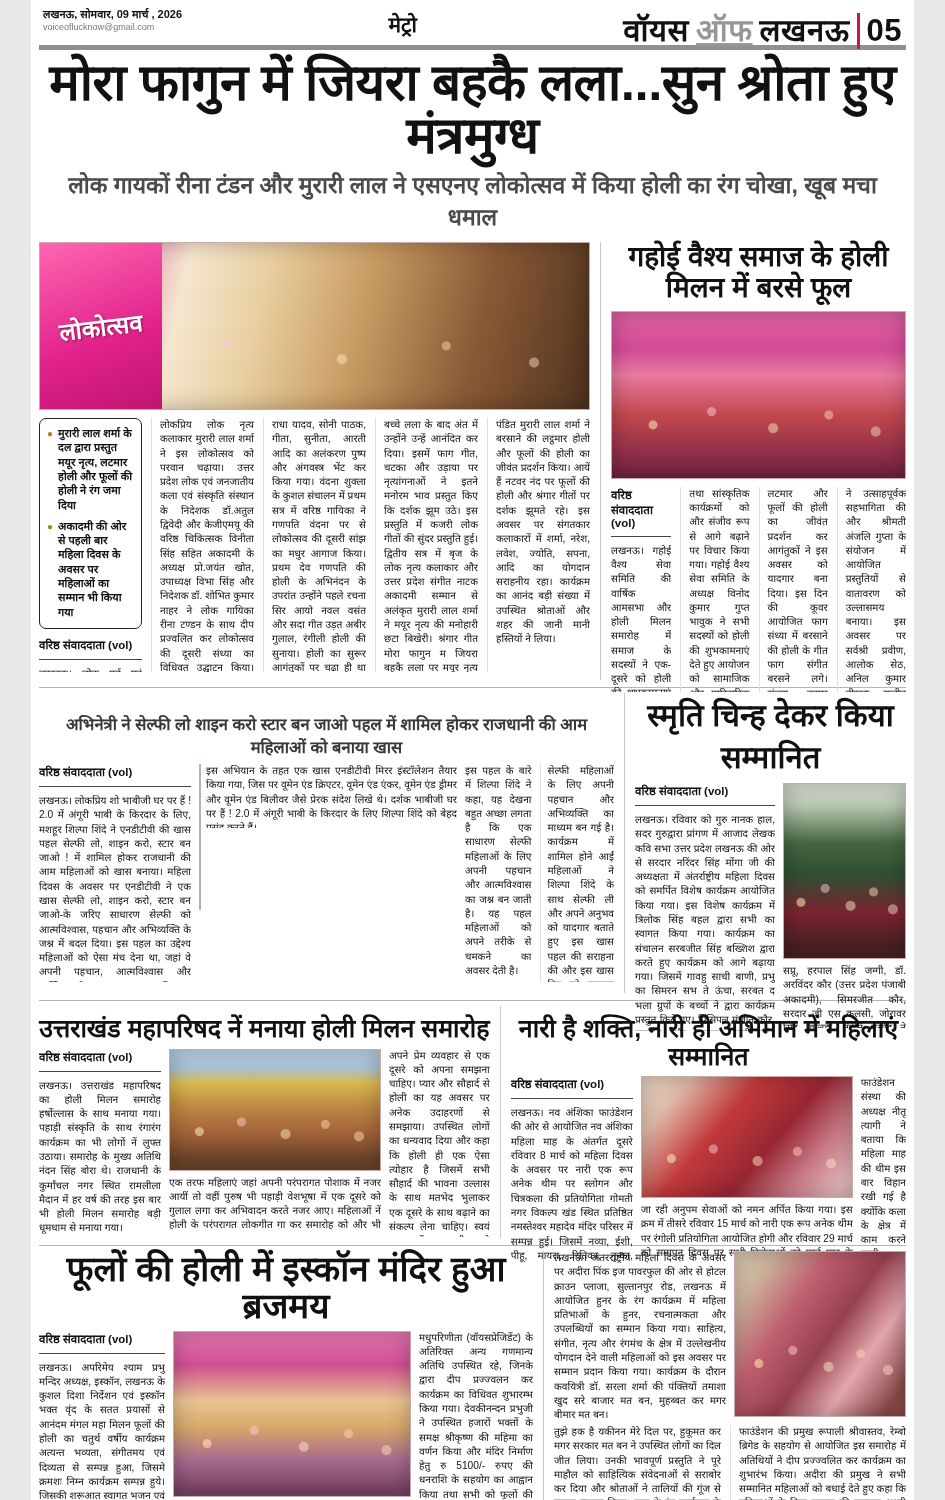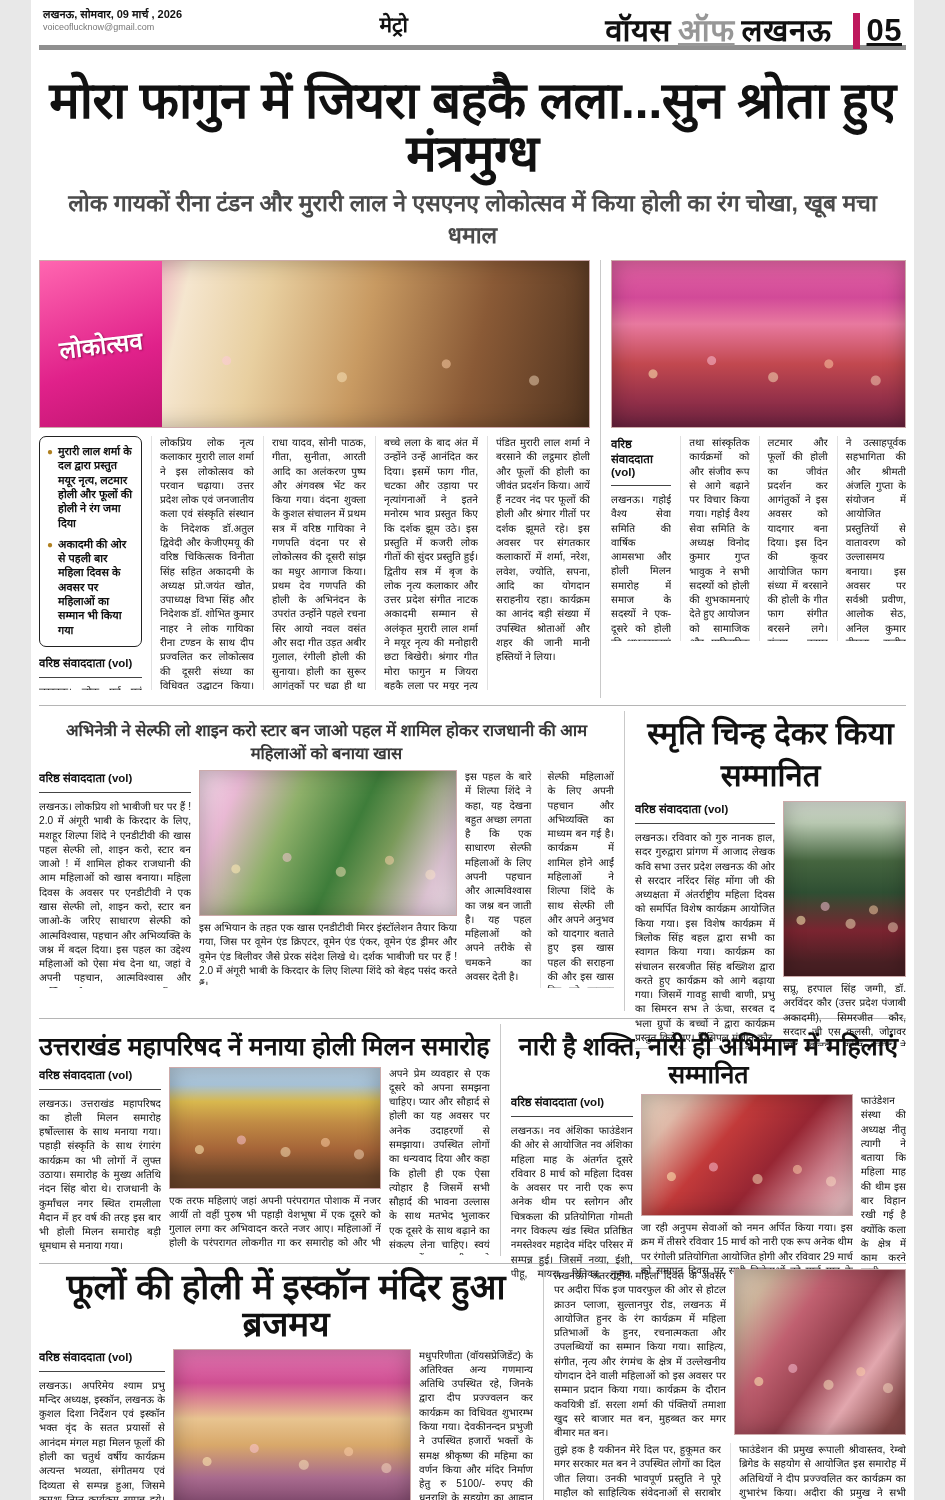--- a/index.html
+++ b/index.html
@@ -9,24 +9,24 @@
     font-family:"Liberation Sans","DejaVu Sans",sans-serif; position:relative; overflow:hidden;
   }
   
   .hdr { display:flex; justify-content:space-between; align-items:flex-start; padding:8px 12px 0; height:42px; }
   .hdr-left { line-height:1.25; }
   .date-line { font-size:11px; font-weight:bold; }
   .email-line { font-size:9px; color:#777; }
   .hdr-center { font-size:21px; font-weight:900; margin-top:2px; }
   .masthead { font-size:31px; font-weight:900; letter-spacing:.5px; display:flex; align-items:baseline; gap:7px; }
   .masthead .of { color:#979797;text-decoration:underline; }
-  .masthead .pg { border-left:7px solid #be185d; padding-left:7px; margin-left:14px;text-decoration:underline; }
+  .masthead .pg { border-left:3px solid #be185d; padding-left:7px; margin-left:0; }
   .hdr-rule { height:5px; background:#8f8f8f; margin:3px 8px 0; }
   
-  .lead-h { font-size:51px; line-height:1.04; font-weight:900; text-align:center; margin:24px 6px 2px; letter-spacing:-.5px; }
+  .lead-h { font-size:51px; line-height:1.04; font-weight:900; text-align:center; margin:6px 6px 2px; letter-spacing:-.5px; }
   .lead-sub { font-size:23px; font-weight:bold; color:#4b4b4b; text-align:center; margin:6px 10px 10px; }
   
   .byline { font-size:11.5px; font-weight:bold; border-bottom:1.6px solid #444; padding-bottom:7px; margin-bottom:7px; }
   .btxt { font-size:10.2px; line-height:1.4; text-align:justify; overflow:hidden; }
   .cols { display:flex; gap:9px; overflow:hidden; }
   .cols > div { flex:1; overflow:hidden; }
   .cols > div + div { border-left:1px solid #e0e0e0; padding-left:8px; }
   .photo { position:relative; border:1px solid #caa; overflow:hidden; box-shadow:inset 0 0 22px rgba(0,0,0,.28); }
   .sec-rule { border-top:1.5px solid #b5b5b5; margin:7px 8px 5px; }
   .vsep { border-left:1px solid #c9c9c9; padding-left:10px; }
@@ -44,24 +44,24 @@
   .r1-body .c + .c { border-left:1px solid #e0e0e0; padding-left:8px; }
   .bullet-box { border:1.6px solid #222; border-radius:7px; padding:7px 7px 2px; margin-bottom:8px; }
   .b-item { display:flex; gap:5px; font-size:11px; font-weight:bold; line-height:1.3; margin-bottom:7px; }
   .b-item .dot { color:#b08020; font-size:10px; line-height:1.5; }
   .gahoi-body { margin-top:8px; height:205px; }
   
   .s2 { display:flex; gap:10px; padding:0 8px; height:300px; }
   .s2l { width:575px; }
   .s2r { flex:1; }
   .h-s2l { font-size:34px; font-weight:900; text-align:center; margin:0; line-height:1.05; }
-  .s2l-sub { font-size:16.5px; font-weight:bold; color:#383838; text-align:center; margin:7px 0 6px; }
+  .s2l-sub { font-size:16.5px; font-weight:bold; color:#383838; text-align:center; margin:19px 0 6px; }
   .s2l-grid { display:flex; gap:8px; height:218px; overflow:hidden; }
   .s2c1 { width:152px; }
-  .s2mid { width:258px; display:flex; flex-direction:column; gap:5px; }
+  .s2mid { width:258px; display:flex; flex-direction:row; gap:5px; }
   .p-selfie { height:146px; background:linear-gradient(115deg,#f3dcea 0%,#e9b9d4 14%,#8fb06a 34%,#3e7d3a 56%,#7a9a5a 70%,#dcc3d2 88%,#f0e0ea 100%); }
   .s2right { flex:1; display:flex; gap:8px; }
   .s2right > div { flex:1; overflow:hidden; }
   .s2right > div + div { border-left:1px solid #e0e0e0; padding-left:7px; }
   .h-s2r { font-size:31px; font-weight:900; text-align:center; margin:0 0 6px; }
   .s2r-grid { display:flex; gap:8px; height:248px; overflow:hidden; }
   .s2rc1 { width:140px; }
   .s2rphoto { flex:1; display:flex; flex-direction:column; gap:5px; }
   .p-sikh { height:176px; background:linear-gradient(180deg,#d8dfd5 0%,#b9c9b2 12%,#45653f 34%,#2f4f33 52%,#7a2430 74%,#4a2024 92%); }
   
@@ -148,20 +148,21 @@
           <div class="byline">वरिष्ठ संवाददाता (vol)</div>
           <div class="btxt">लखनऊ। लोक पर्व एवं अन्तर्राष्ट्रीय महिला दिवस-2026 के अवसर पर उत्तर प्रदेश संगीत नाटक अकादमी, की ओर से लोकोत्सव का आयोजन 7 और 8 मार्च को गोमती नगर स्थित अकादमी परिसर के मुक्ताकाशीय मंच पर किया गया। इसकी प्रथम संध्या पर शनिवार को जहां वाराणसी की विदुषी डॉ. सुचरिता गुप्ता ने मधुर लोक गीत और महोबा के जितेन्द्र चौरसिया ने जोशीला आल्हा गायन सुनने को मिला वहीं रविवार को महिला दिवस के अवसर पर लखनऊ की वरिष्ठ लोक गायिका रीना टण्डन और बृज के</div>
         </div>
         <div class="c btxt">लोकप्रिय लोक नृत्य कलाकार मुरारी लाल शर्मा ने इस लोकोत्सव को परवान चढ़ाया। उत्तर प्रदेश लोक एवं जनजातीय कला एवं संस्कृति संस्थान के निदेशक डॉ.अतुल द्विवेदी और केजीएमयू की वरिष्ठ चिकित्सक विनीता सिंह सहित अकादमी के अध्यक्ष प्रो.जयंत खोत, उपाध्यक्ष विभा सिंह और निदेशक डॉ. शोभित कुमार नाहर ने लोक गायिका रीना टण्डन के साथ दीप प्रज्वलित कर लोकोत्सव की दूसरी संध्या का विधिवत उद्घाटन किया। इस अवसर पर आमंत्रित कलाकारों का सम्मान पुष्प, अंगवस्त्र और स्मृति चिन्ह देकर किया गया। महिला दिवस के विशेष अवसर पर प्रथम कड़ी के रूप में, अकादमी के अध्यक्ष प्रो.जयंत खोत और निदेशक डॉ. शोभित कुमार नाहर द्वारा अकादमी की महिला सदस्यों की उपाध्यक्ष विभा श्रीवास्तव, अर्चना, विभा सैकिया, महिमा सिंह, श्रुति शर्मा, नीता जोशी, सुमन सहित महिलाओं के उत्थान में कार्य कर रही स्वयं सेवी संस्था की सदस्यों</div>
         <div class="c btxt">राधा यादव, सोनी पाठक, गीता, सुनीता, आरती आदि का अलंकरण पुष्प और अंगवस्त्र भेंट कर किया गया। वंदना शुक्ला के कुशल संचालन में प्रथम सत्र में वरिष्ठ गायिका ने गणपति वंदना पर से लोकोत्सव की दूसरी सांझ का मधुर आगाज किया। प्रथम देव गणपति की होली के अभिनंदन के उपरांत उन्होंने पहले रचना सिर आयो नवल वसंत और सदा गीत उड़त अबीर गुलाल, रंगीली होली की सुनाया। होली का सुरूर आगंतुकों पर चढ़ा ही था कि इसके बाद उन्होंने देश के राग आधारित पारंपरिक होली खेलत शिव बौरी बसवारी रे, राधा रानी संग होली खेलें नंदलाल सुनाई। श्रोताओं से परिसर तालियों से गूंज उठा। इसके बाद उन्होंने ख्याली के सुर्खियां उड़त गुलाल लाली छाई रही, होली खेलें बिहारी</div>
         <div class="c btxt">बच्चे लला के बाद अंत में उन्होंने उन्हें आनंदित कर दिया। इसमें फाग गीत, चटका और उड़ाया पर नृत्यांगनाओं ने इतने मनोरम भाव प्रस्तुत किए कि दर्शक झूम उठे। इस प्रस्तुति में कजरी लोक गीतों की सुंदर प्रस्तुति हुई। द्वितीय सत्र में बृज के लोक नृत्य कलाकार और उत्तर प्रदेश संगीत नाटक अकादमी सम्मान से अलंकृत मुरारी लाल शर्मा ने मयूर नृत्य की मनोहारी छटा बिखेरी। श्रंगार गीत मोरा फागुन म जियरा बहकै लला पर मयूर नृत्य की प्रस्तुति ने पंडित मुरारी लाल शर्मा ने वरसाने की छटा से सबको मंत्रमुग्ध कर दिया।</div>
         <div class="c btxt">पंडित मुरारी लाल शर्मा ने बरसाने की लट्ठमार होली और फूलों की होली का जीवंत प्रदर्शन किया। आयें हैं नटवर नंद पर फूलों की होली और श्रंगार गीतों पर दर्शक झूमते रहे। इस अवसर पर संगतकार कलाकारों में शर्मा, नरेश, लवेश, ज्योति, सपना, आदि का योगदान सराहनीय रहा। कार्यक्रम का आनंद बड़ी संख्या में उपस्थित श्रोताओं और शहर की जानी मानी हस्तियों ने लिया।</div>
       </div>
     </div>
     <div class="r1-right vsep">
+      <div class="gahoi-h">गहोई वैश्य समाज के होली मिलन में बरसे फूल</div>
       <div class="photo p-gahoi">
         <div class="crowd-dots"></div>
       </div>
       <div class="gahoi-body">
         <div class="cols" style="height:100%;">
           <div>
             <div class="byline">वरिष्ठ संवाददाता (vol)</div>
             <div class="btxt">लखनऊ। गहोई वैश्य सेवा समिति की वार्षिक आमसभा और होली मिलन समारोह में समाज के सदस्यों ने एक-दूसरे को होली की शुभकामनाएं देते हुए फूलों की होली खेली और आपसी सौहार्द तथा भाईचारे का संदेश दिया। रविवार को फैजाबाद रोड के बीबीगंज स्थित निगोहिया भवन में आयोजित समारोह में समाज की विभिन्न गतिविधियों पर विस्तार से चर्चा</div>
           </div>
           <div class="btxt">तथा सांस्कृतिक कार्यक्रमों को और संजीव रूप से आगे बढ़ाने पर विचार किया गया। गहोई वैश्य सेवा समिति के अध्यक्ष विनोद कुमार गुप्त भावुक ने सभी सदस्यों को होली की शुभकामनाएं देते हुए आयोजन को सामाजिक और पारिवारिक आत्मीयता का प्रतीक बताया। महामंत्री ज्ञानेन्द्र कठिल ने समाज के सदस्यों से एकता और पारस्परिक सहयोग को मजबूत बनाने का आह्वान किया तथा संजीव निगोहिया के प्रति आतिथ्य के लिए आभार व्यक्त किया।</div>

